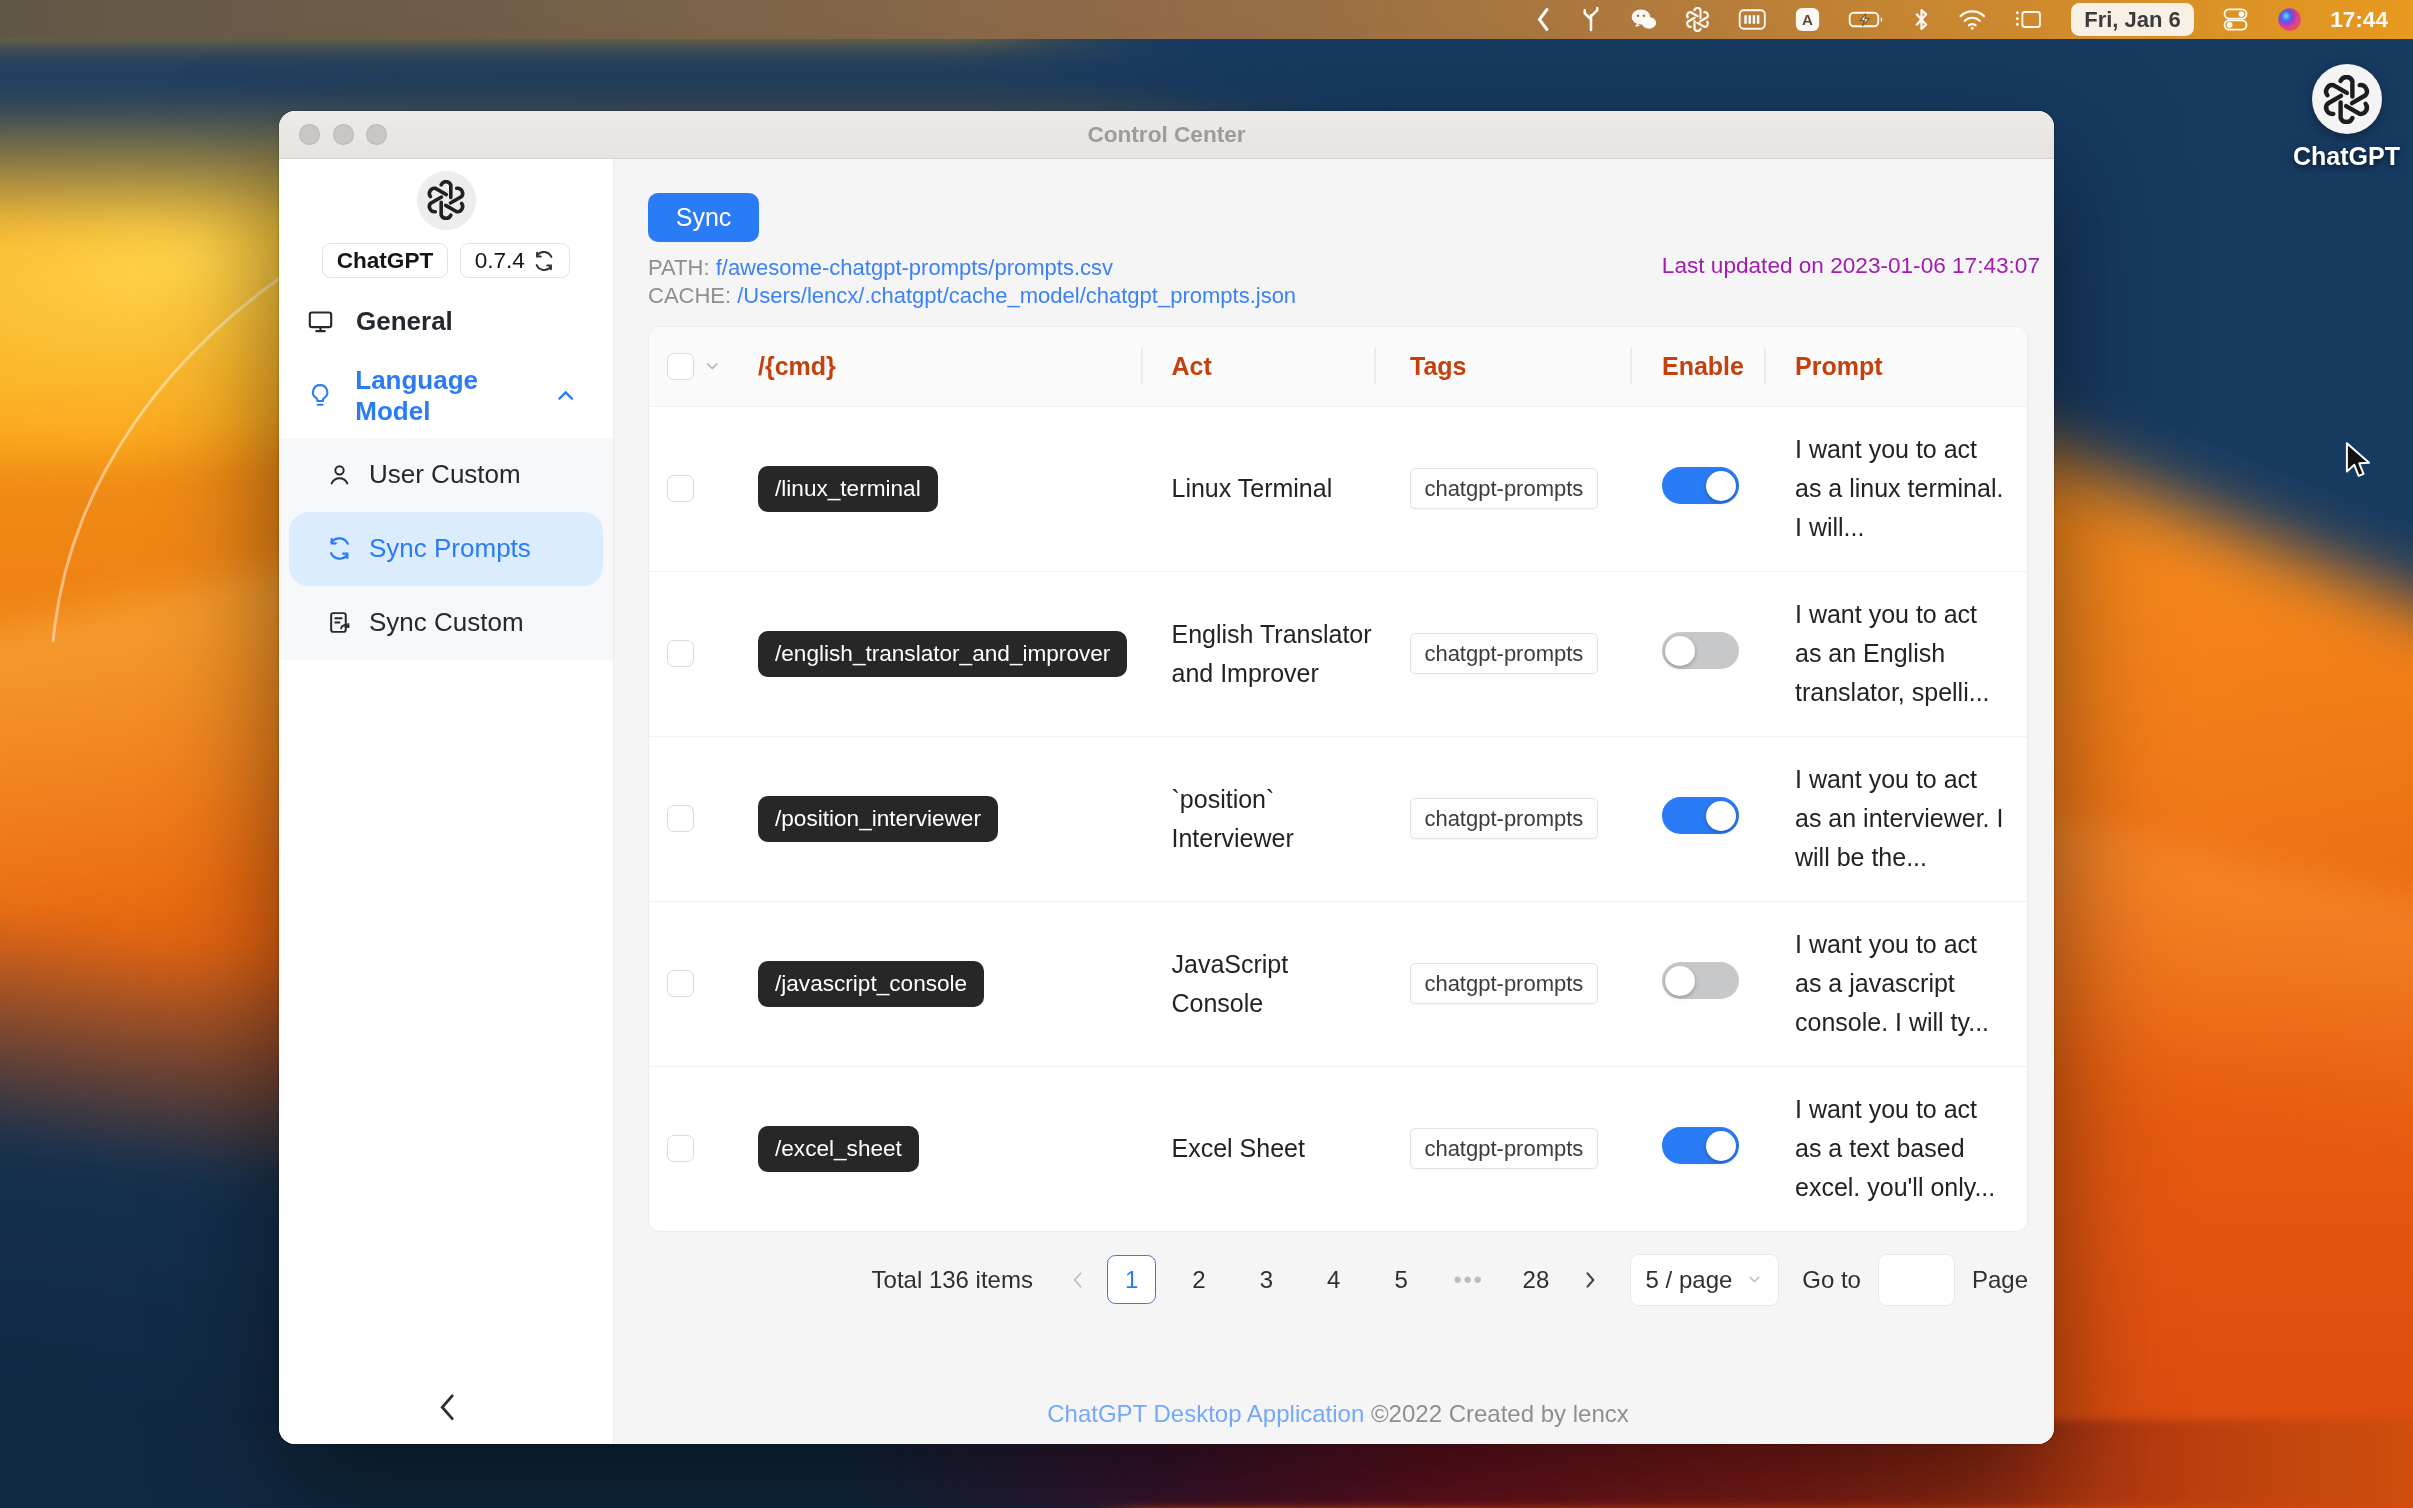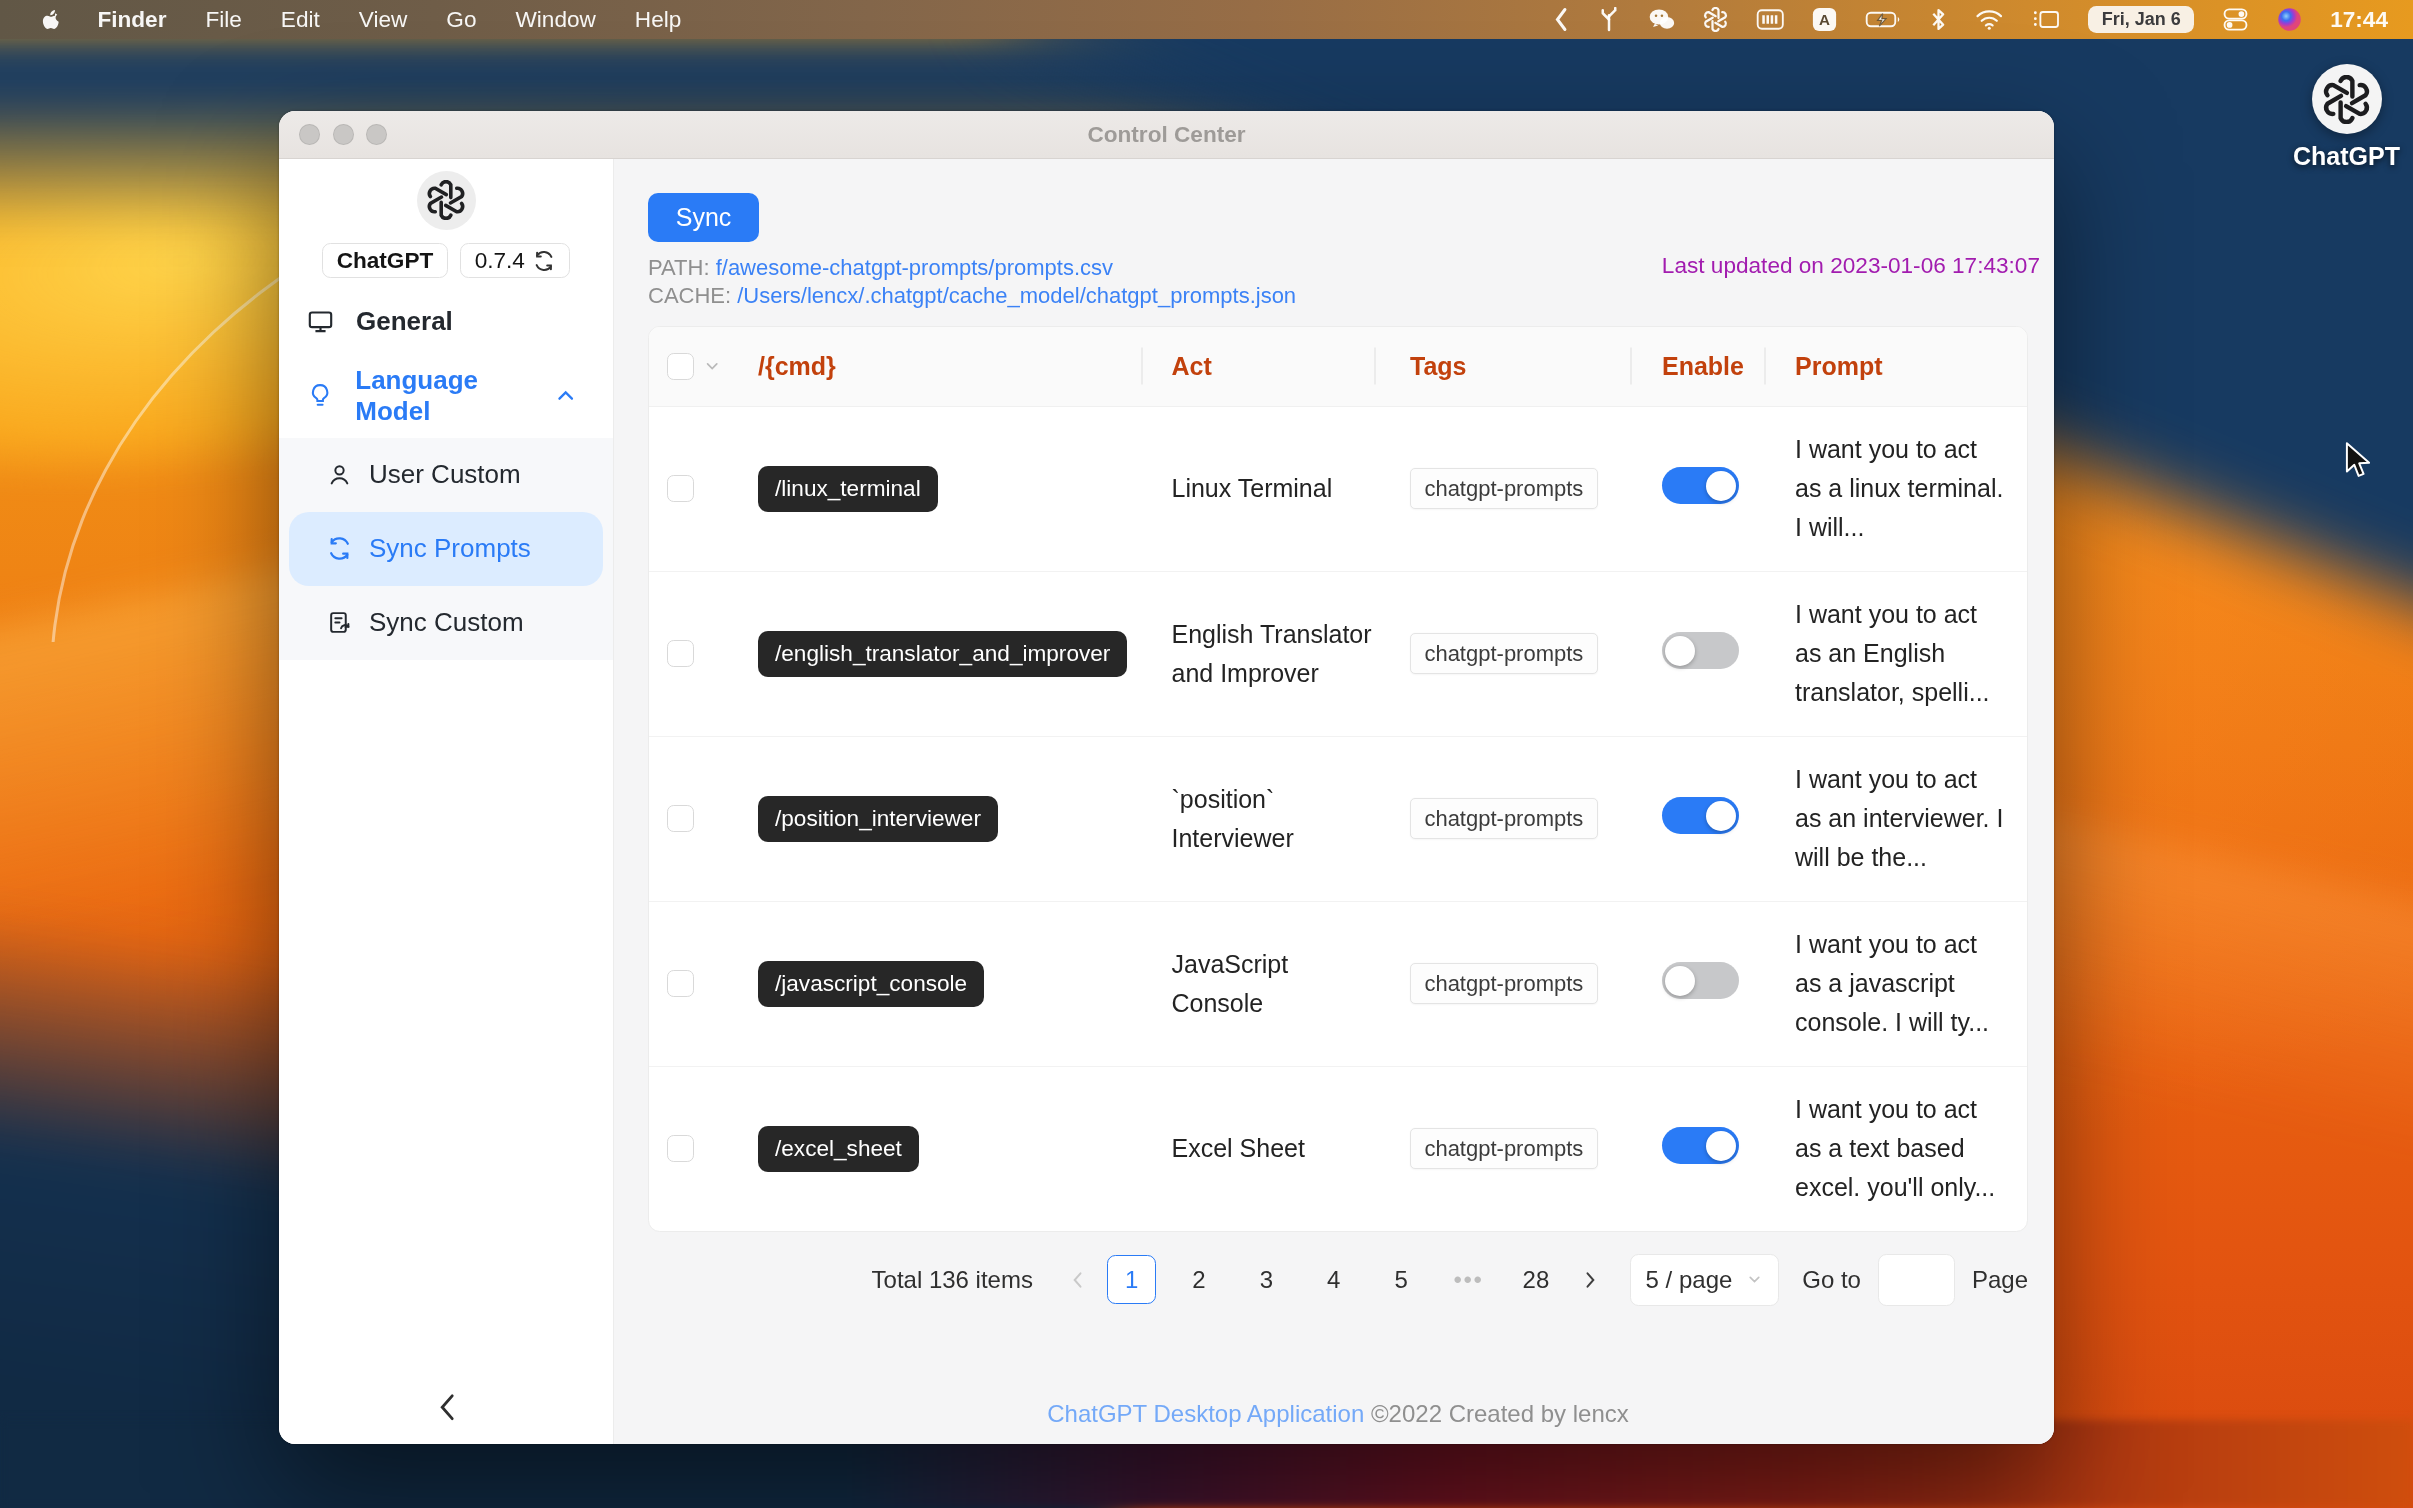--- a/index.html
+++ b/index.html
@@ -32,21 +32,21 @@
   .menubar{position:absolute;top:0;left:0;right:0;height:39px;display:flex;align-items:center;padding:0 25px;
     background:linear-gradient(90deg,#615746 0%,#6f5d48 18%,#83664a 36%,#976d46 52%,#b07a3d 68%,#cf8a2d 84%,#e79a1f 100%);
     color:rgba(255,255,255,.95);z-index:5;}
   .mb-left{display:flex;align-items:center;}
   .apple{width:25px;height:25px;margin:0 34px 0 13.4px;}
   .mb-item{font-size:22.6px;margin-right:39px;}
   .mb-item.bold{font-weight:700;}
   .mb-right{margin-left:auto;display:flex;align-items:center;gap:28px;}
   .st-ic{display:flex;align-items:center;justify-content:center;color:rgba(255,255,255,.95);}
   .st-ic svg{display:block;}
-  .date-pill{background:rgba(250,246,238,.95);color:#3c3c3e;font-weight:600;font-size:18px;
+  .date-pill{background:rgba(250,246,238,.95);color:#3c3c3e;font-weight:600;font-size:22px;
     border-radius:8.4px;padding:3.4px 13.4px;}
   .mb-time{font-size:22.6px;font-weight:600;}
 
   
   .desk-icon{position:absolute;left:2281px;top:64px;width:131px;text-align:center;z-index:4;}
   .desk-circle{width:70px;height:70px;border-radius:50%;background:#f4f4f4;margin:0 auto;
     display:flex;align-items:center;justify-content:center;box-shadow:0 3.4px 11.7px rgba(0,0,0,.35);}
   .desk-label{margin-top:8.4px;color:#fff;font-size:25px;font-weight:700;text-shadow:0 1.7px 6.7px rgba(0,0,0,.65);}
 
   
@@ -148,27 +148,20 @@
     <div class="wp-ridge-left"></div>
     <div class="wp-ridge-right"></div>
     <div class="wp-navy-bl"></div>
     <div class="wp-arc-clip">
         <div class="wp-arc"></div>
       </div>
     <div class="wp-strip"></div>
   </div>
 
   <div class="menubar">
-    <div class="mb-left">
-      <svg class="apple" viewBox="0 0 24 24" fill="rgba(255,255,255,.95)">
-        <path d="M12.9 4.6c.8-1 2.2-1.8 3.4-1.8.1 1.2-.4 2.5-1.2 3.4-.8 1-2.1 1.7-3.3 1.6-.2-1.2.4-2.4 1.1-3.2z"></path>
-        <path d="M16.3 8.3c-1.7 0-2.5 1-3.7 1s-2.1-1-3.6-1c-2.1 0-4.3 1.9-4.3 5.4 0 3.5 2.5 7.4 4.5 7.4 1 0 1.7-.9 3.1-.9s2 .9 3.1.9c2 0 4.4-3.8 4.4-7-2.1-1-2.9-2.2-2.9-3.7 0-1.3.7-2.3 1.6-2.9-.8-.7-1.6-1.2-2.2-1.2z"></path>
-      </svg>
-      <span id="menu-items"><span class="mb-item bold">Finder</span><span class="mb-item">File</span><span class="mb-item">Edit</span><span class="mb-item">View</span><span class="mb-item">Go</span><span class="mb-item">Window</span><span class="mb-item">Help</span></span>
-    </div>
     <div class="mb-right">
       <span class="st-ic">
         <svg width="18.4" height="25" viewBox="0 0 12 20" fill="none" stroke="currentColor" stroke-width="2.4" stroke-linecap="round">
             <path d="M9 2 L3 10 L9 18"></path>
           </svg>
       </span>
       <span class="st-ic">
         <svg width="22" height="25" viewBox="0 0 20 24" fill="none" stroke="currentColor" stroke-width="2.4" stroke-linecap="round">
             <path d="M10 22V8"></path>
             <path d="M10 12 L4 6 M4 6v-3"></path>

